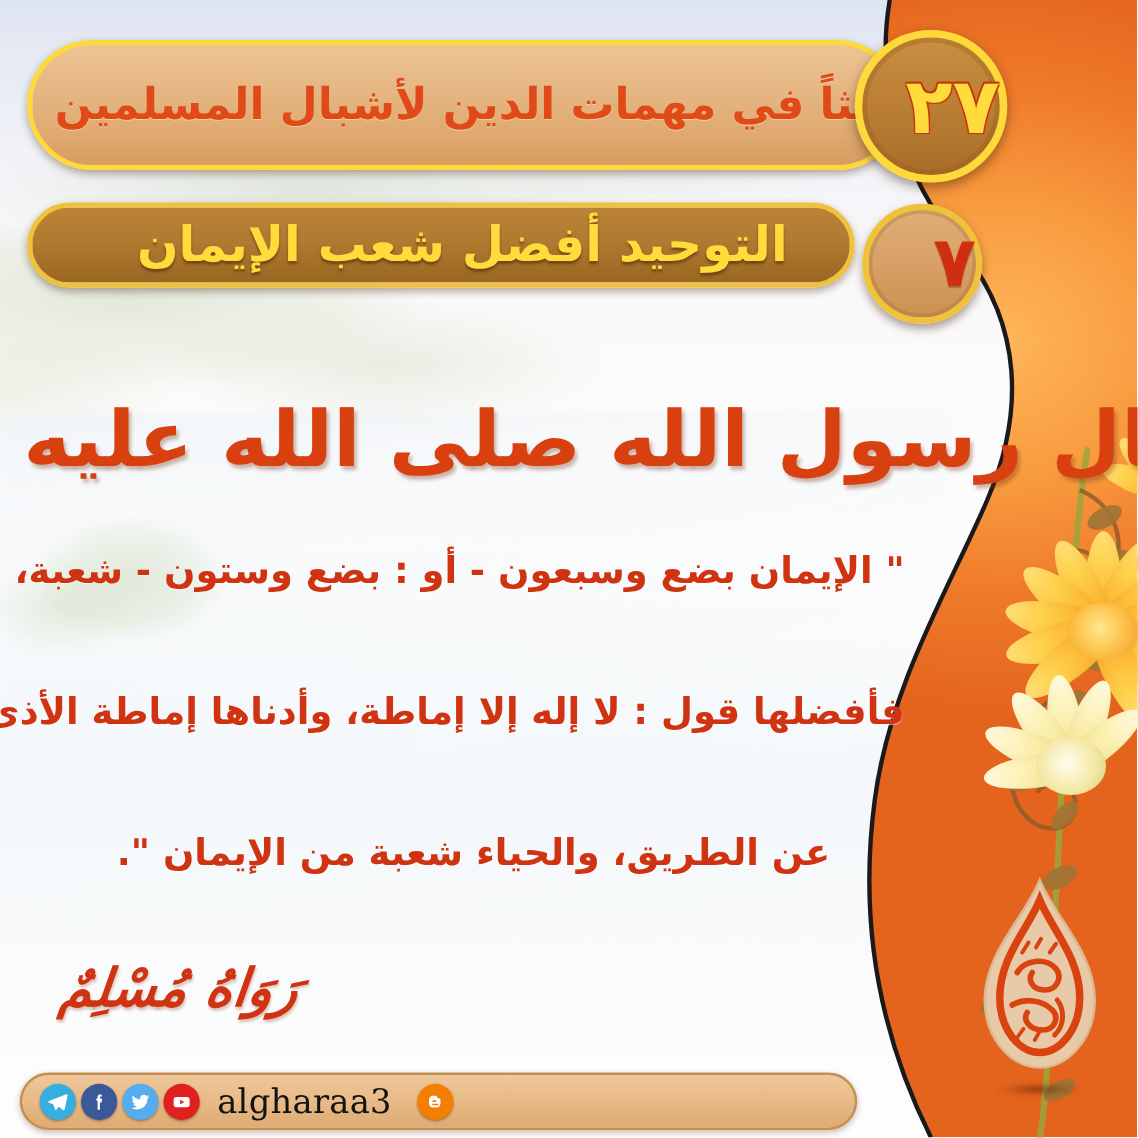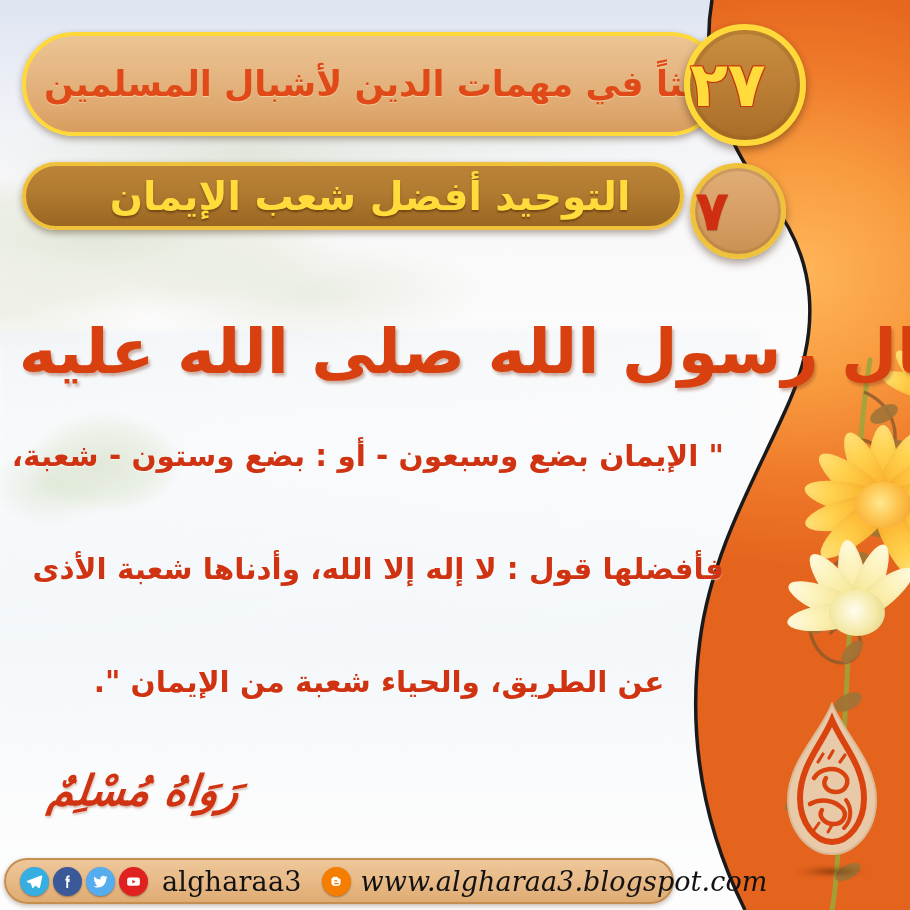--- a/index.html
+++ b/index.html
@@ -202,21 +202,21 @@
     white-space: nowrap;
     text-shadow: 0 2px 2px rgba(70,35,0,.5);
     padding-left: 34px;
   }
 
   
   .badge {
     position: absolute;
     display: flex;
     align-items: center;
-    justify-content: flex-end;
+    justify-content: flex-start;
     border-radius: 50%;
   }
   .badge1 {
     left: 684px; top: 24px;
     width: 122px; height: 122px;
     background: linear-gradient(180deg, #c98f42 0%, #bd8036 45%, #a96d28 100%);
     border: 6px solid #ffd83a;
     box-shadow: 0 4px 9px rgba(50,25,0,.45), inset 0 0 0 4px rgba(150,95,25,.35);
   }
   .badge1-num {
@@ -287,21 +287,21 @@
     font-style: italic;
     font-weight: bold;
     color: #cf3311;
     text-shadow: 1px 2px 2px rgba(140,60,30,.28);
     transform: skewX(-6deg);
   }
 
   
   .footer {
     position: absolute;
-    left: 4px; top: 858px;
+    left: 16px; top: 858px;
     width: 670px; height: 46px;
     border-radius: 23px;
     background: linear-gradient(180deg, #eec79a 0%, #e8ba87 50%, #dfab72 100%);
     border: 2px solid #c58f52;
     box-shadow: 0 2px 5px rgba(60,30,0,.30);
     display: flex;
     align-items: center;
     direction: ltr;
     padding: 0 14px;
     gap: 4px;
@@ -442,21 +442,21 @@
   <div class="badge badge2">
     <span class="badge2-num">٧</span>
   </div>
 
   <div class="calligraphy">
     <span class="calligraphy-text">قال رسول الله صلى الله عليه وسلم</span>
   </div>
 
   <div class="hadith">
     <div class="hadith-line">" الإيمان بضع وسبعون - أو : بضع وستون - شعبة،</div>
-    <div class="hadith-line">فأفضلها قول : لا إله إلا الله، وأدناها شعبة الأذى</div>
+    <div class="hadith-line">فأفضلها قول : لا إله إلا إماطة، وأدناها إماطة الأذى</div>
     <div class="hadith-line">عن الطريق، والحياء شعبة من الإيمان ".</div>
   </div>
 
   <div class="narrator">رَوَاهُ مُسْلِمٌ</div>
 
   <div class="footer">
 
     <span class="soc soc-telegram">
       <svg width="17" height="17" viewBox="0 0 24 24" fill="#ffffff">
         <path d="M21.5 3.5 1.9 11.1c-.9.35-.88 1.62.03 1.94l4.9 1.72 1.87 5.6c.26.78 1.27.97 1.8.34l2.6-3.1 4.9 3.6c.64.47 1.56.12 1.72-.66l3.3-15.6c.17-.82-.63-1.5-1.42-1.44z"></path>
@@ -483,16 +483,15 @@
     </span>
 
     <span class="handle">algharaa3</span>
 
     <span class="soc soc-blogger">
       <svg width="17" height="17" viewBox="0 0 24 24" fill="#ffffff">
         <path d="M9.4 5.2h2.9c.8 0 1.4.5 1.6 1.2.2.9.5 1.3 1.3 1.4.9.1 1.6.1 2.1.6.4.4.5 1 .5 1.8v3.6c0 2.6-2 4.6-4.6 4.6H9.4C6.8 18.4 4.8 16.4 4.8 13.8V9.8c0-2.6 2-4.6 4.6-4.6zm-.1 5c-.5 0-.9.4-.9.9s.4.9.9.9h3.2c.5 0 .9-.4.9-.9s-.4-.9-.9-.9H9.3zm0 3.8c-.5 0-.9.4-.9.9s.4.9.9.9h5.3c.5 0 .9-.4.9-.9s-.4-.9-.9-.9H9.3z"></path>
       </svg>
     </span>
 
-    <span class="url">www.algharaa3.blogspot.com</span>
   </div>
 
 </div>
 
 </body></html>

